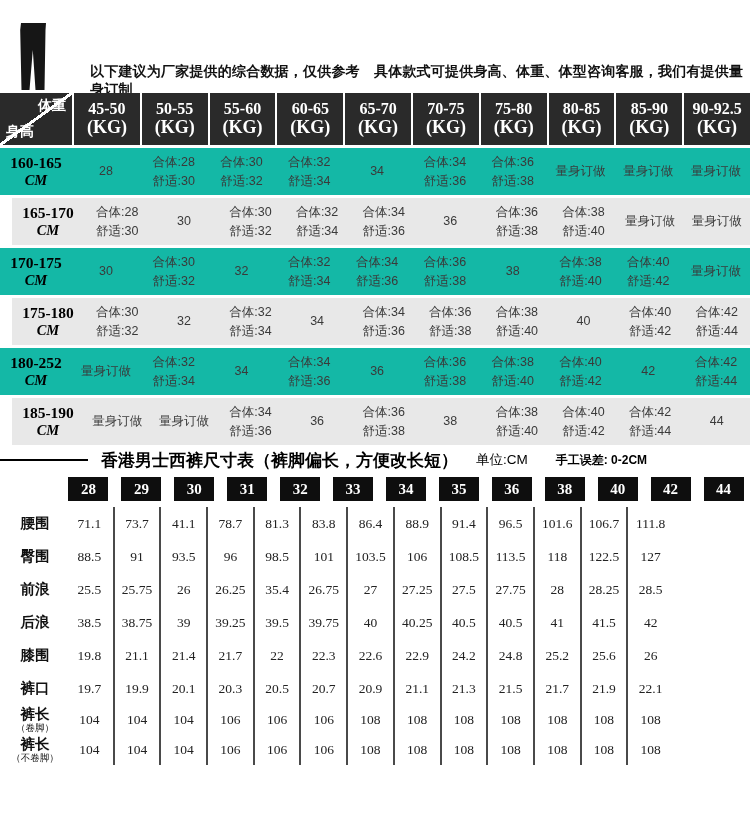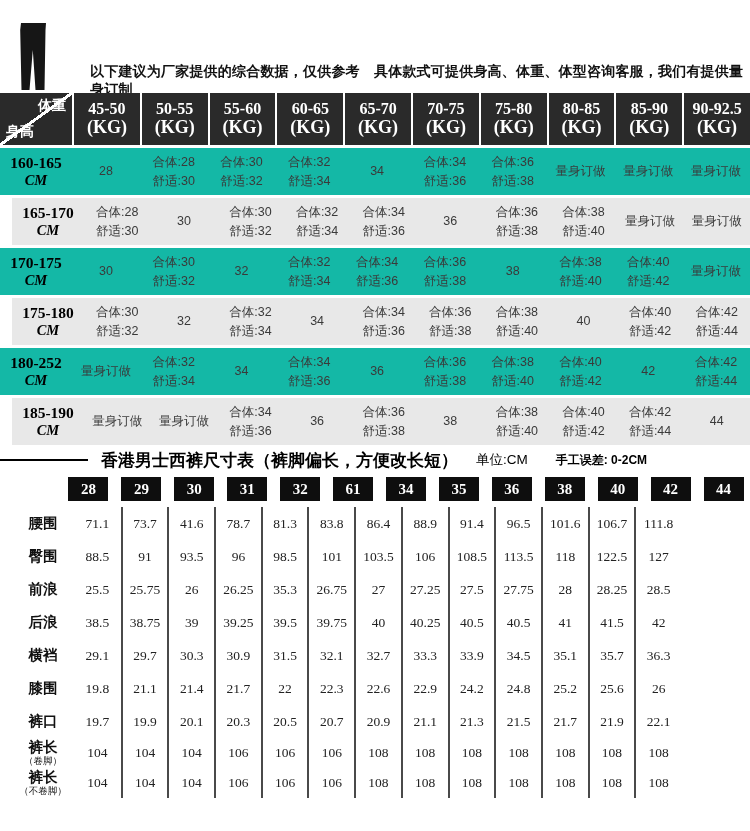--- a/index.html
+++ b/index.html
@@ -68,21 +68,21 @@
   .sizes-row {
     position:absolute; left:0; top:476px; width:750px; height:26px;
     display:grid; grid-template-columns:62px repeat(13,1fr); align-items:center;
   }
   .size-cell { display:flex; align-items:center; justify-content:center; }
   .size-box {
     width:40px; height:24px; background:#0e0e0e; color:#fff;
     font-family:"Liberation Serif", serif; font-weight:bold; font-size:15px;
     display:flex; align-items:center; justify-content:center;
   }
-  .measure-table { position:absolute; left:12px; top:507px; width:669px; }
+  .measure-table { position:absolute; left:4px; top:507px; width:669px; }
   .m-row { display:grid; grid-template-columns:62px repeat(13,1fr); height:33px; }
   .m-row.short { height:30px; }
   .m-label {
     display:flex; flex-direction:column; align-items:center; justify-content:center;
     font-weight:bold; font-size:14.5px; color:#111; line-height:1.05; text-align:center;
   }
   .m-sub { font-size:9.5px; font-weight:normal; }
   .m-cell {
     display:flex; align-items:center; justify-content:center;
     font-family:"Liberation Serif", serif; font-size:13.5px; color:#222;
@@ -306,21 +306,21 @@
       <div class="size-cell">
         <div class="size-box">30</div>
       </div>
       <div class="size-cell">
         <div class="size-box">31</div>
       </div>
       <div class="size-cell">
         <div class="size-box">32</div>
       </div>
       <div class="size-cell">
-        <div class="size-box">61</div>
+        <div class="size-box">33</div>
       </div>
       <div class="size-cell">
         <div class="size-box">34</div>
       </div>
       <div class="size-cell">
         <div class="size-box">35</div>
       </div>
       <div class="size-cell">
         <div class="size-box">36</div>
       </div>
@@ -339,21 +339,21 @@
     </div>
 
   <div class="measure-table">
 
   <div class="m-row">
         <div class="m-label">
           <div class="">腰围</div>
         </div>
         <div class="m-cell">71.1</div>
         <div class="m-cell">73.7</div>
-        <div class="m-cell">41.6</div>
+        <div class="m-cell">41.1</div>
         <div class="m-cell">78.7</div>
         <div class="m-cell">81.3</div>
         <div class="m-cell">83.8</div>
         <div class="m-cell">86.4</div>
         <div class="m-cell">88.9</div>
         <div class="m-cell">91.4</div>
         <div class="m-cell">96.5</div>
         <div class="m-cell">101.6</div>
         <div class="m-cell">106.7</div>
         <div class="m-cell">111.8</div>
@@ -377,21 +377,21 @@
         <div class="m-cell">127</div>
       </div>
       <div class="m-row">
         <div class="m-label">
           <div class="">前浪</div>
         </div>
         <div class="m-cell">25.5</div>
         <div class="m-cell">25.75</div>
         <div class="m-cell">26</div>
         <div class="m-cell">26.25</div>
-        <div class="m-cell">35.3</div>
+        <div class="m-cell">35.4</div>
         <div class="m-cell">26.75</div>
         <div class="m-cell">27</div>
         <div class="m-cell">27.25</div>
         <div class="m-cell">27.5</div>
         <div class="m-cell">27.75</div>
         <div class="m-cell">28</div>
         <div class="m-cell">28.25</div>
         <div class="m-cell">28.5</div>
       </div>
       <div class="m-row">
@@ -407,38 +407,20 @@
         <div class="m-cell">40</div>
         <div class="m-cell">40.25</div>
         <div class="m-cell">40.5</div>
         <div class="m-cell">40.5</div>
         <div class="m-cell">41</div>
         <div class="m-cell">41.5</div>
         <div class="m-cell">42</div>
       </div>
       <div class="m-row">
         <div class="m-label">
-          <div class="">横裆</div>
-        </div>
-        <div class="m-cell">29.1</div>
-        <div class="m-cell">29.7</div>
-        <div class="m-cell">30.3</div>
-        <div class="m-cell">30.9</div>
-        <div class="m-cell">31.5</div>
-        <div class="m-cell">32.1</div>
-        <div class="m-cell">32.7</div>
-        <div class="m-cell">33.3</div>
-        <div class="m-cell">33.9</div>
-        <div class="m-cell">34.5</div>
-        <div class="m-cell">35.1</div>
-        <div class="m-cell">35.7</div>
-        <div class="m-cell">36.3</div>
-      </div>
-      <div class="m-row">
-        <div class="m-label">
           <div class="">膝围</div>
         </div>
         <div class="m-cell">19.8</div>
         <div class="m-cell">21.1</div>
         <div class="m-cell">21.4</div>
         <div class="m-cell">21.7</div>
         <div class="m-cell">22</div>
         <div class="m-cell">22.3</div>
         <div class="m-cell">22.6</div>
         <div class="m-cell">22.9</div>

